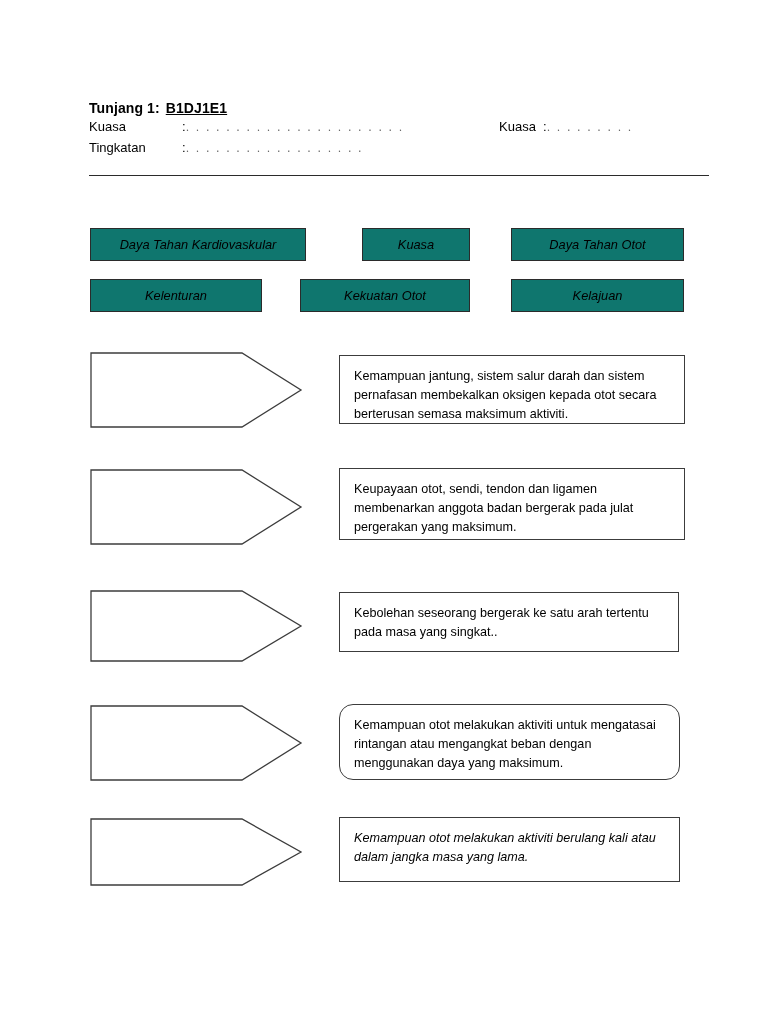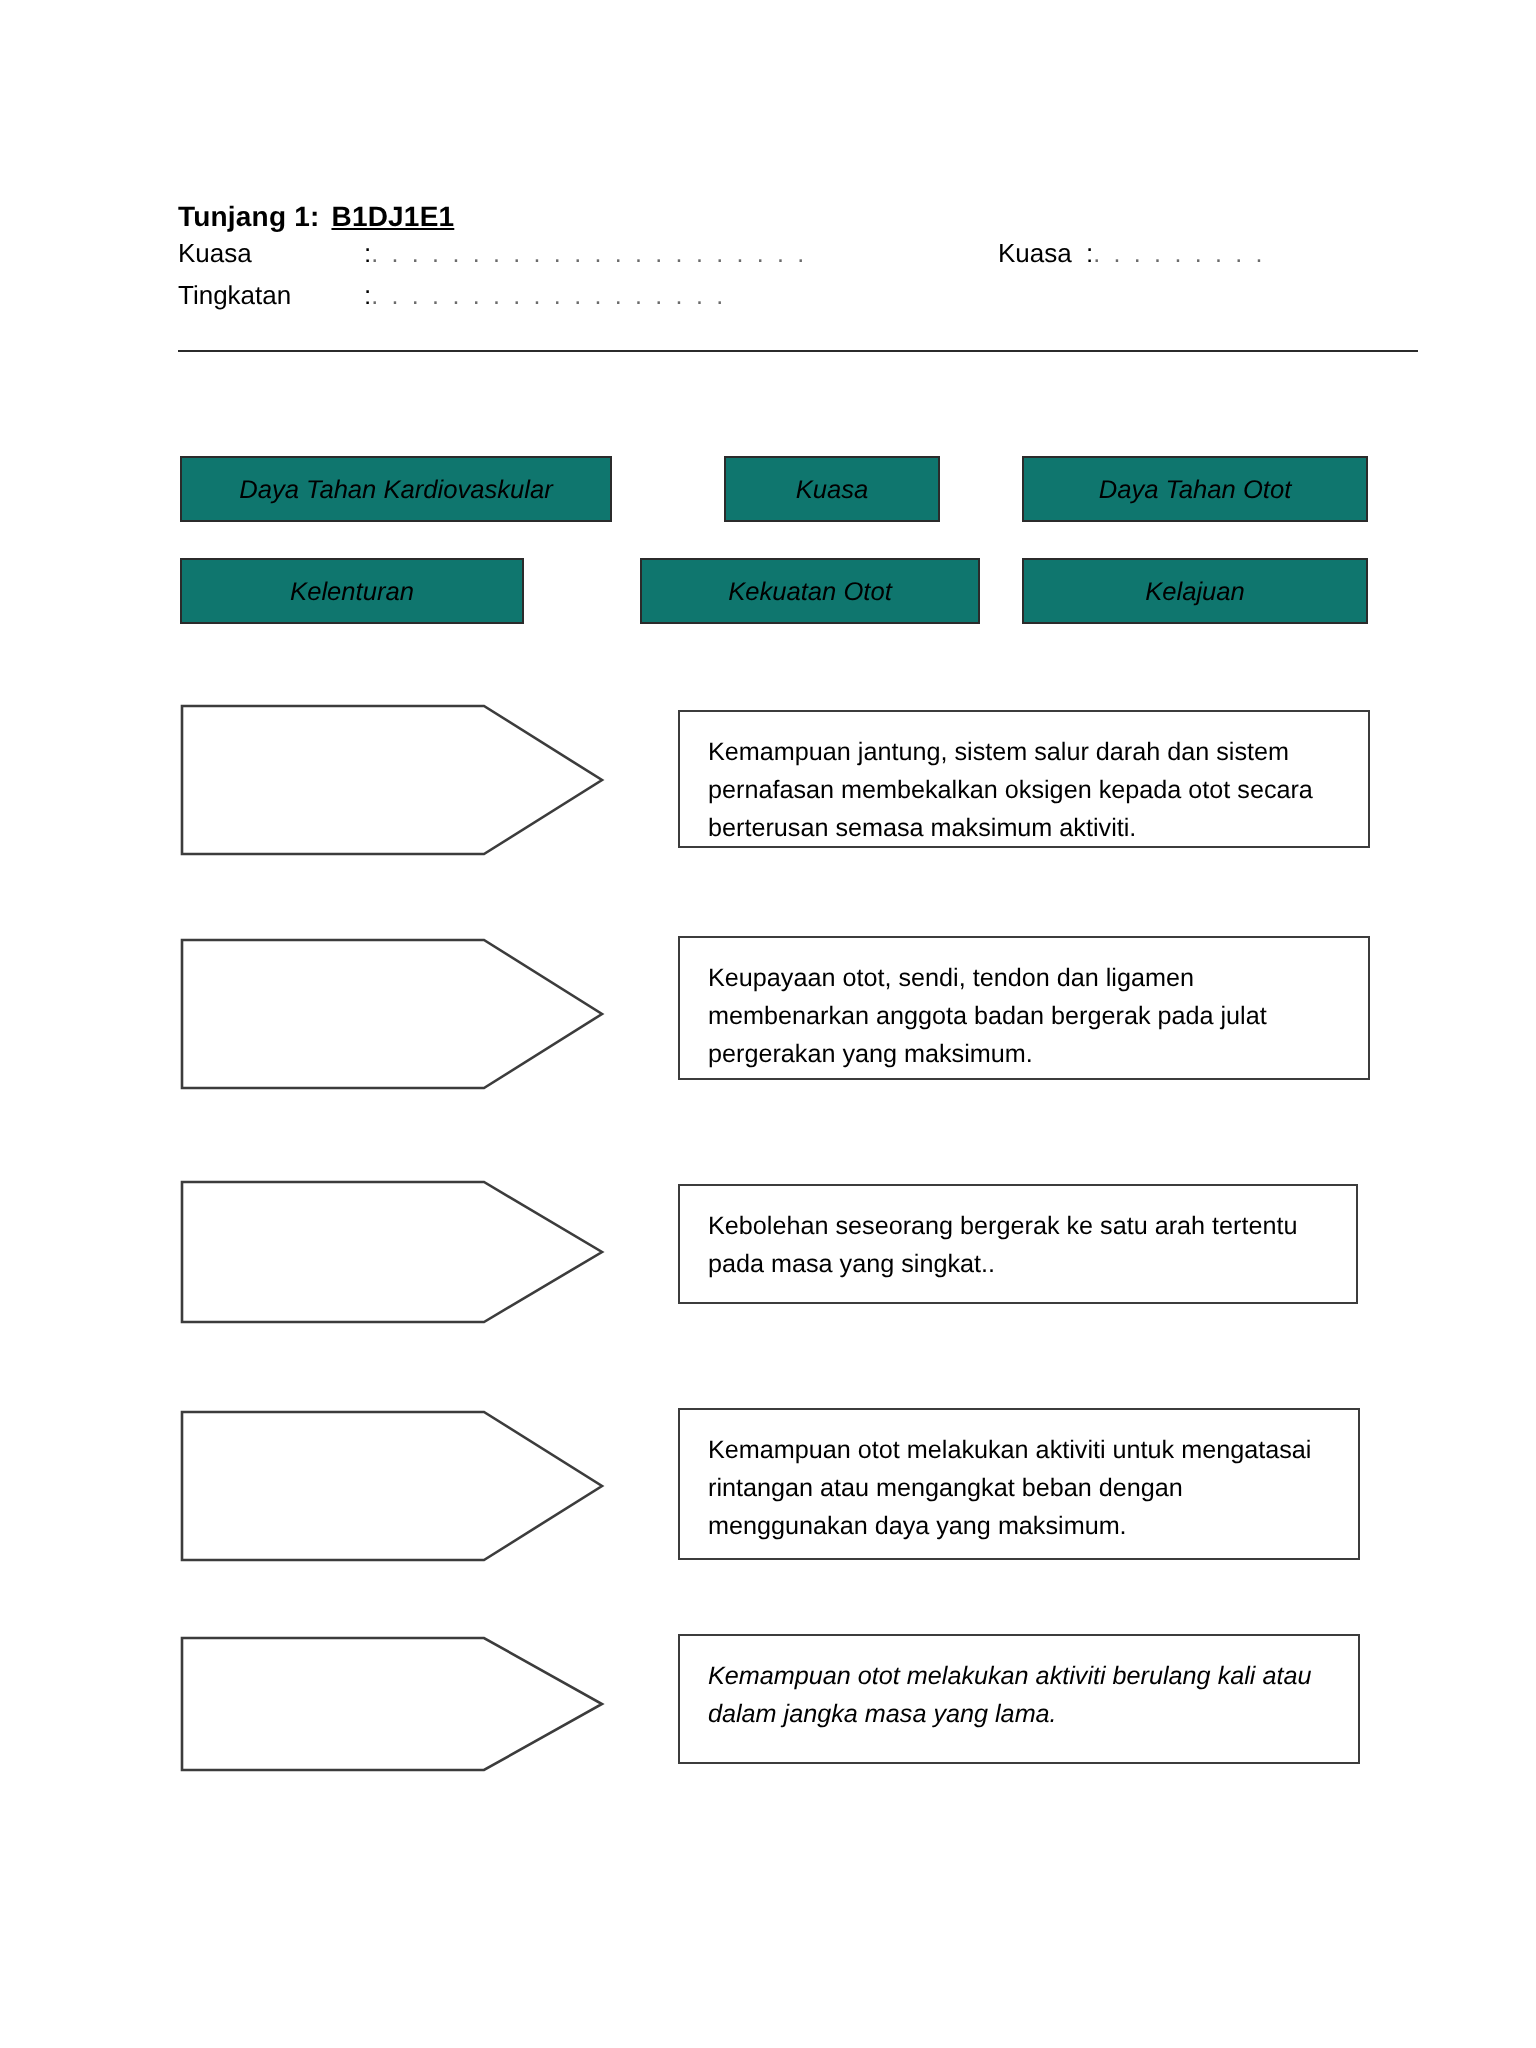--- a/index.html
+++ b/index.html
@@ -104,21 +104,21 @@
     font-size: 12.8px;
     font-style: italic;
     text-align: center;
     line-height: 1.2;
   }
 
   #wb-0 { left: 90px;  top: 228px; width: 216px; height: 33px; }
   #wb-1 { left: 362px; top: 228px; width: 108px; height: 33px; }
   #wb-2 { left: 511px; top: 228px; width: 173px; height: 33px; }
   #wb-3 { left: 90px;  top: 279px; width: 172px; height: 33px; }
-  #wb-4 { left: 300px; top: 279px; width: 170px; height: 33px; margin-left: 20px; }
+  #wb-4 { left: 300px; top: 279px; width: 170px; height: 33px; }
   #wb-5 { left: 511px; top: 279px; width: 173px; height: 33px; }
 
   
   .arrow-blank {
     position: absolute;
     left: 90px;
     width: 212px;
   }
   .arrow-blank svg {
     display: block;
@@ -146,21 +146,21 @@
     background: #ffffff;
     box-sizing: border-box;
     padding: 11px 14px 9px 14px;
     font-size: 12.6px;
     line-height: 1.52;
   }
 
   #db-0 { left: 339px; top: 355px; width: 346px; height: 69px; }
   #db-1 { left: 339px; top: 468px; width: 346px; height: 72px; }
   #db-2 { left: 339px; top: 592px; width: 340px; height: 60px; }
-  #db-3 { left: 339px; top: 704px; width: 341px; height: 76px; }
+  #db-3 { left: 339px; top: 704px; width: 341px; height: 76px; border-radius: 14px; }
   #db-4 { left: 339px; top: 817px; width: 341px; height: 65px; font-style: italic; }
 
   .defbox p {
     margin: 0;
   }
 </style>
 </head>
 <body>
 
 <div class="page">

